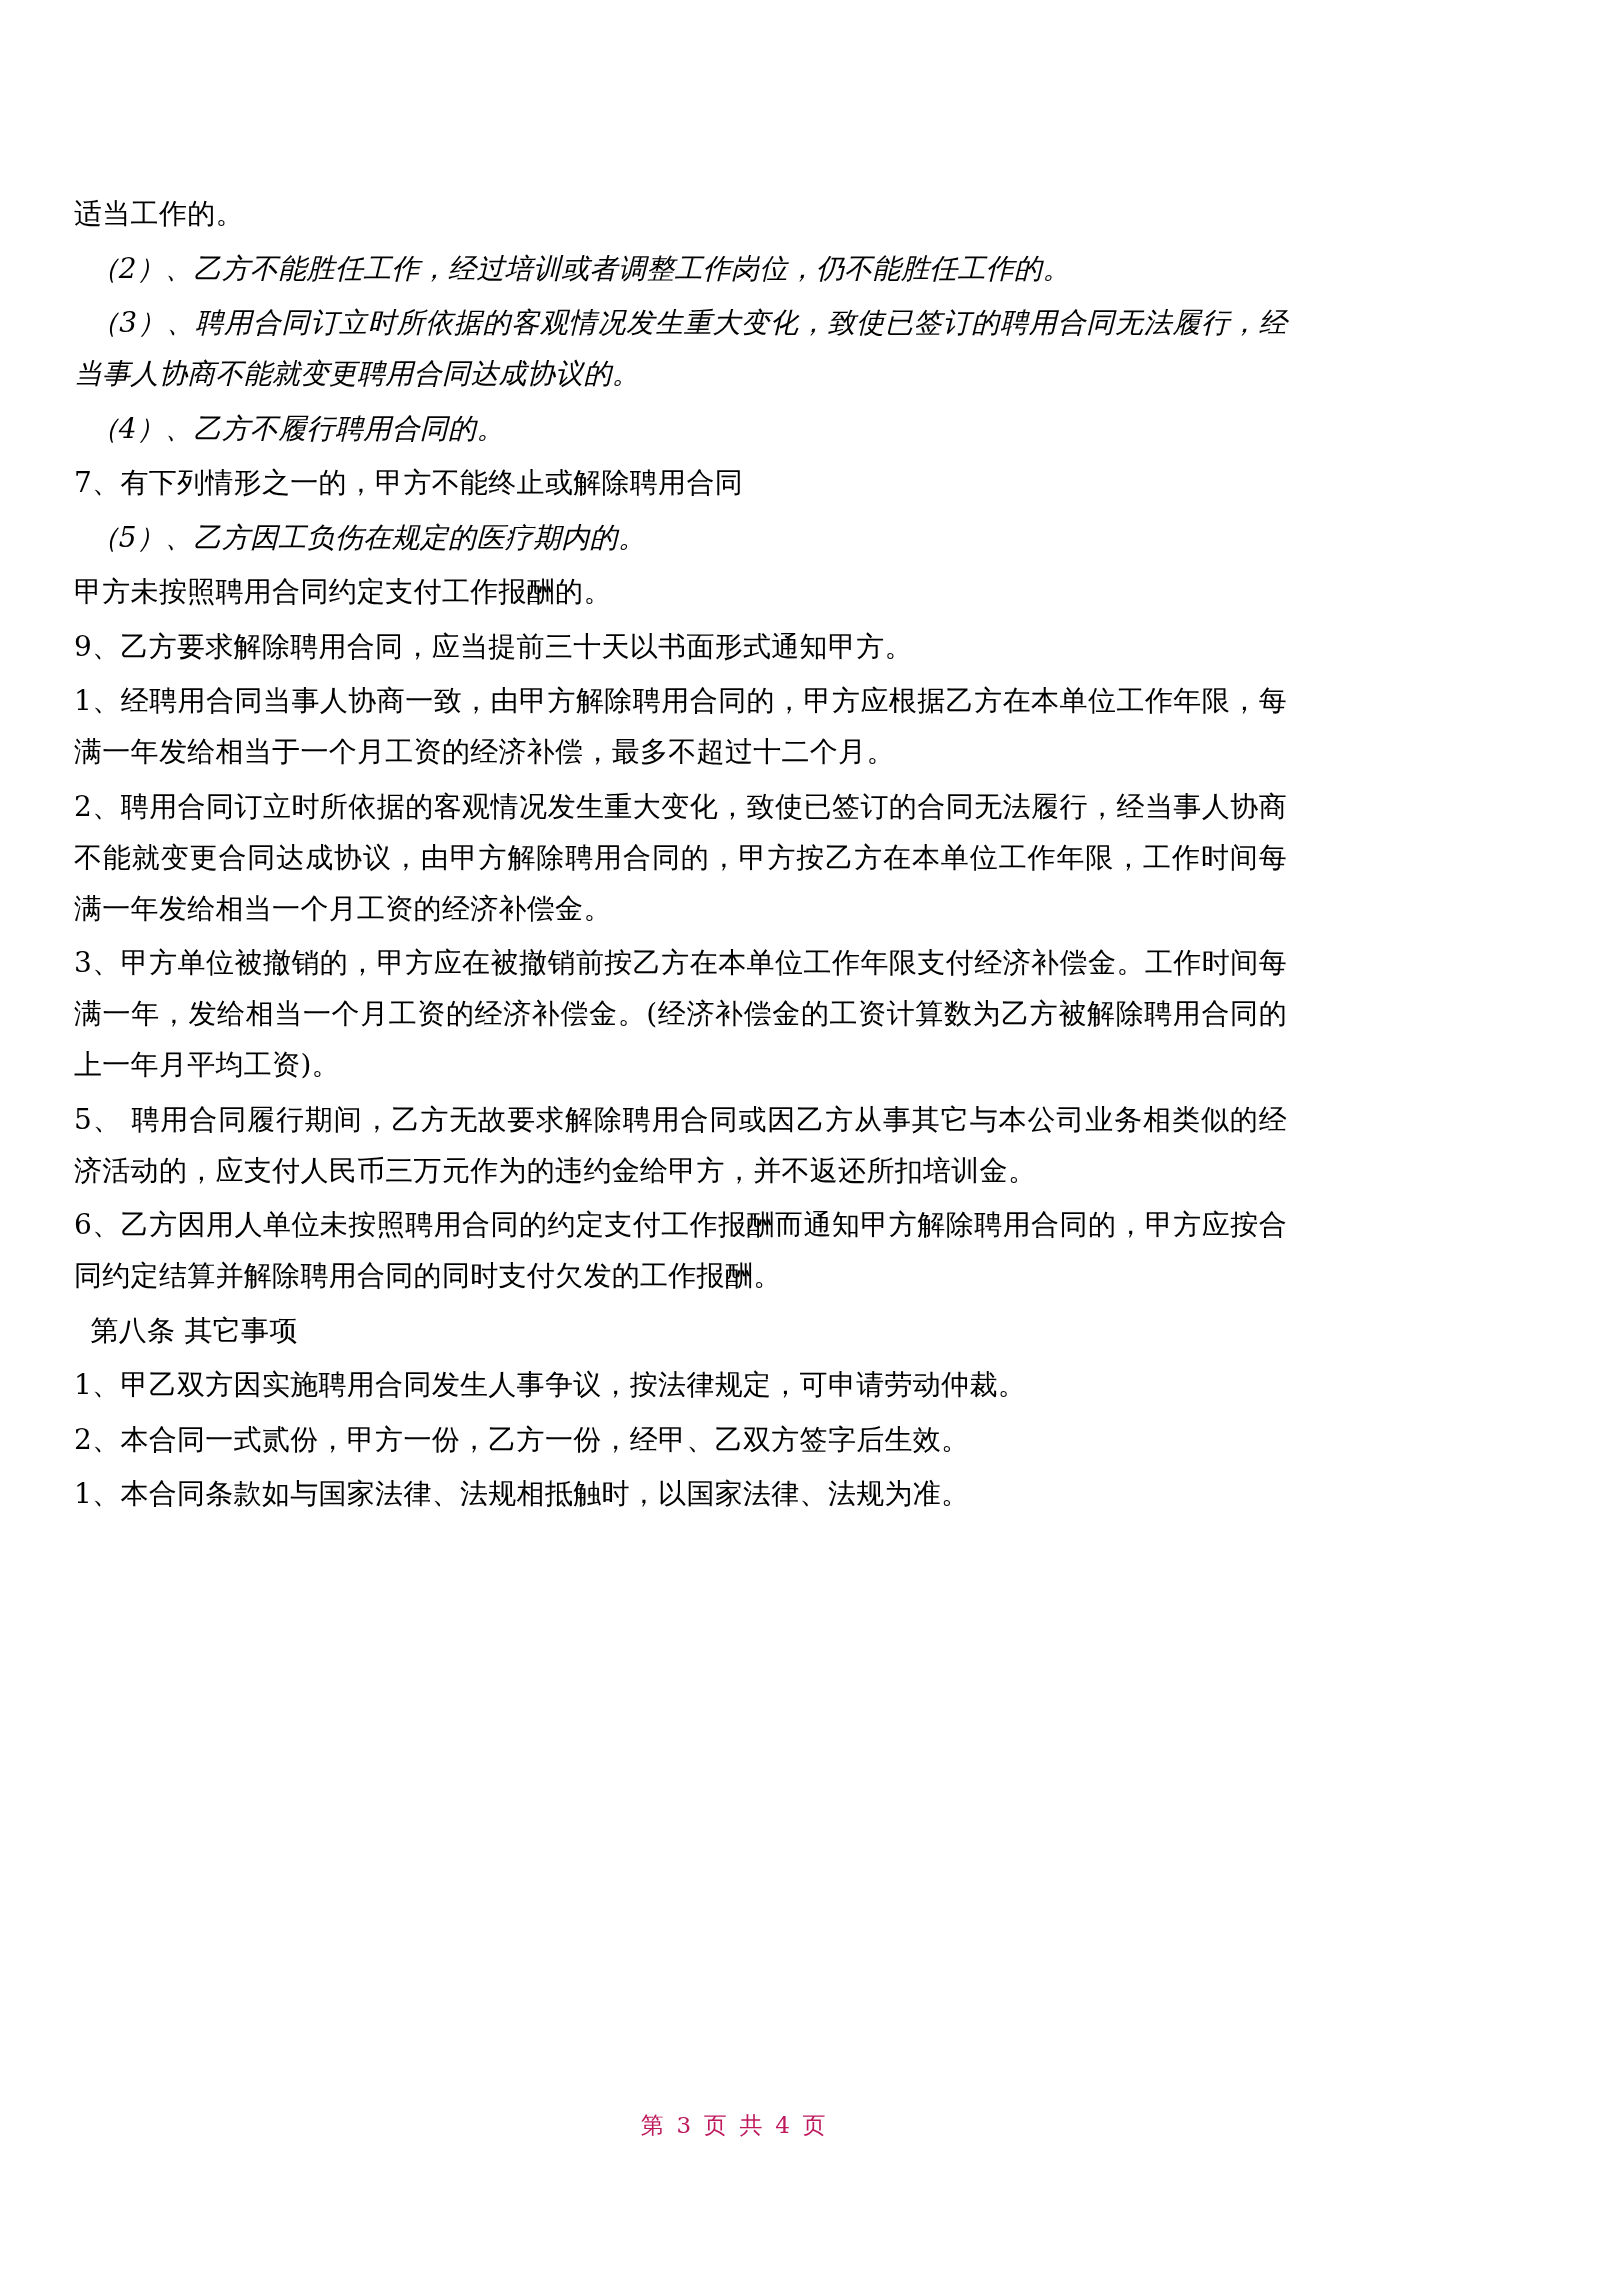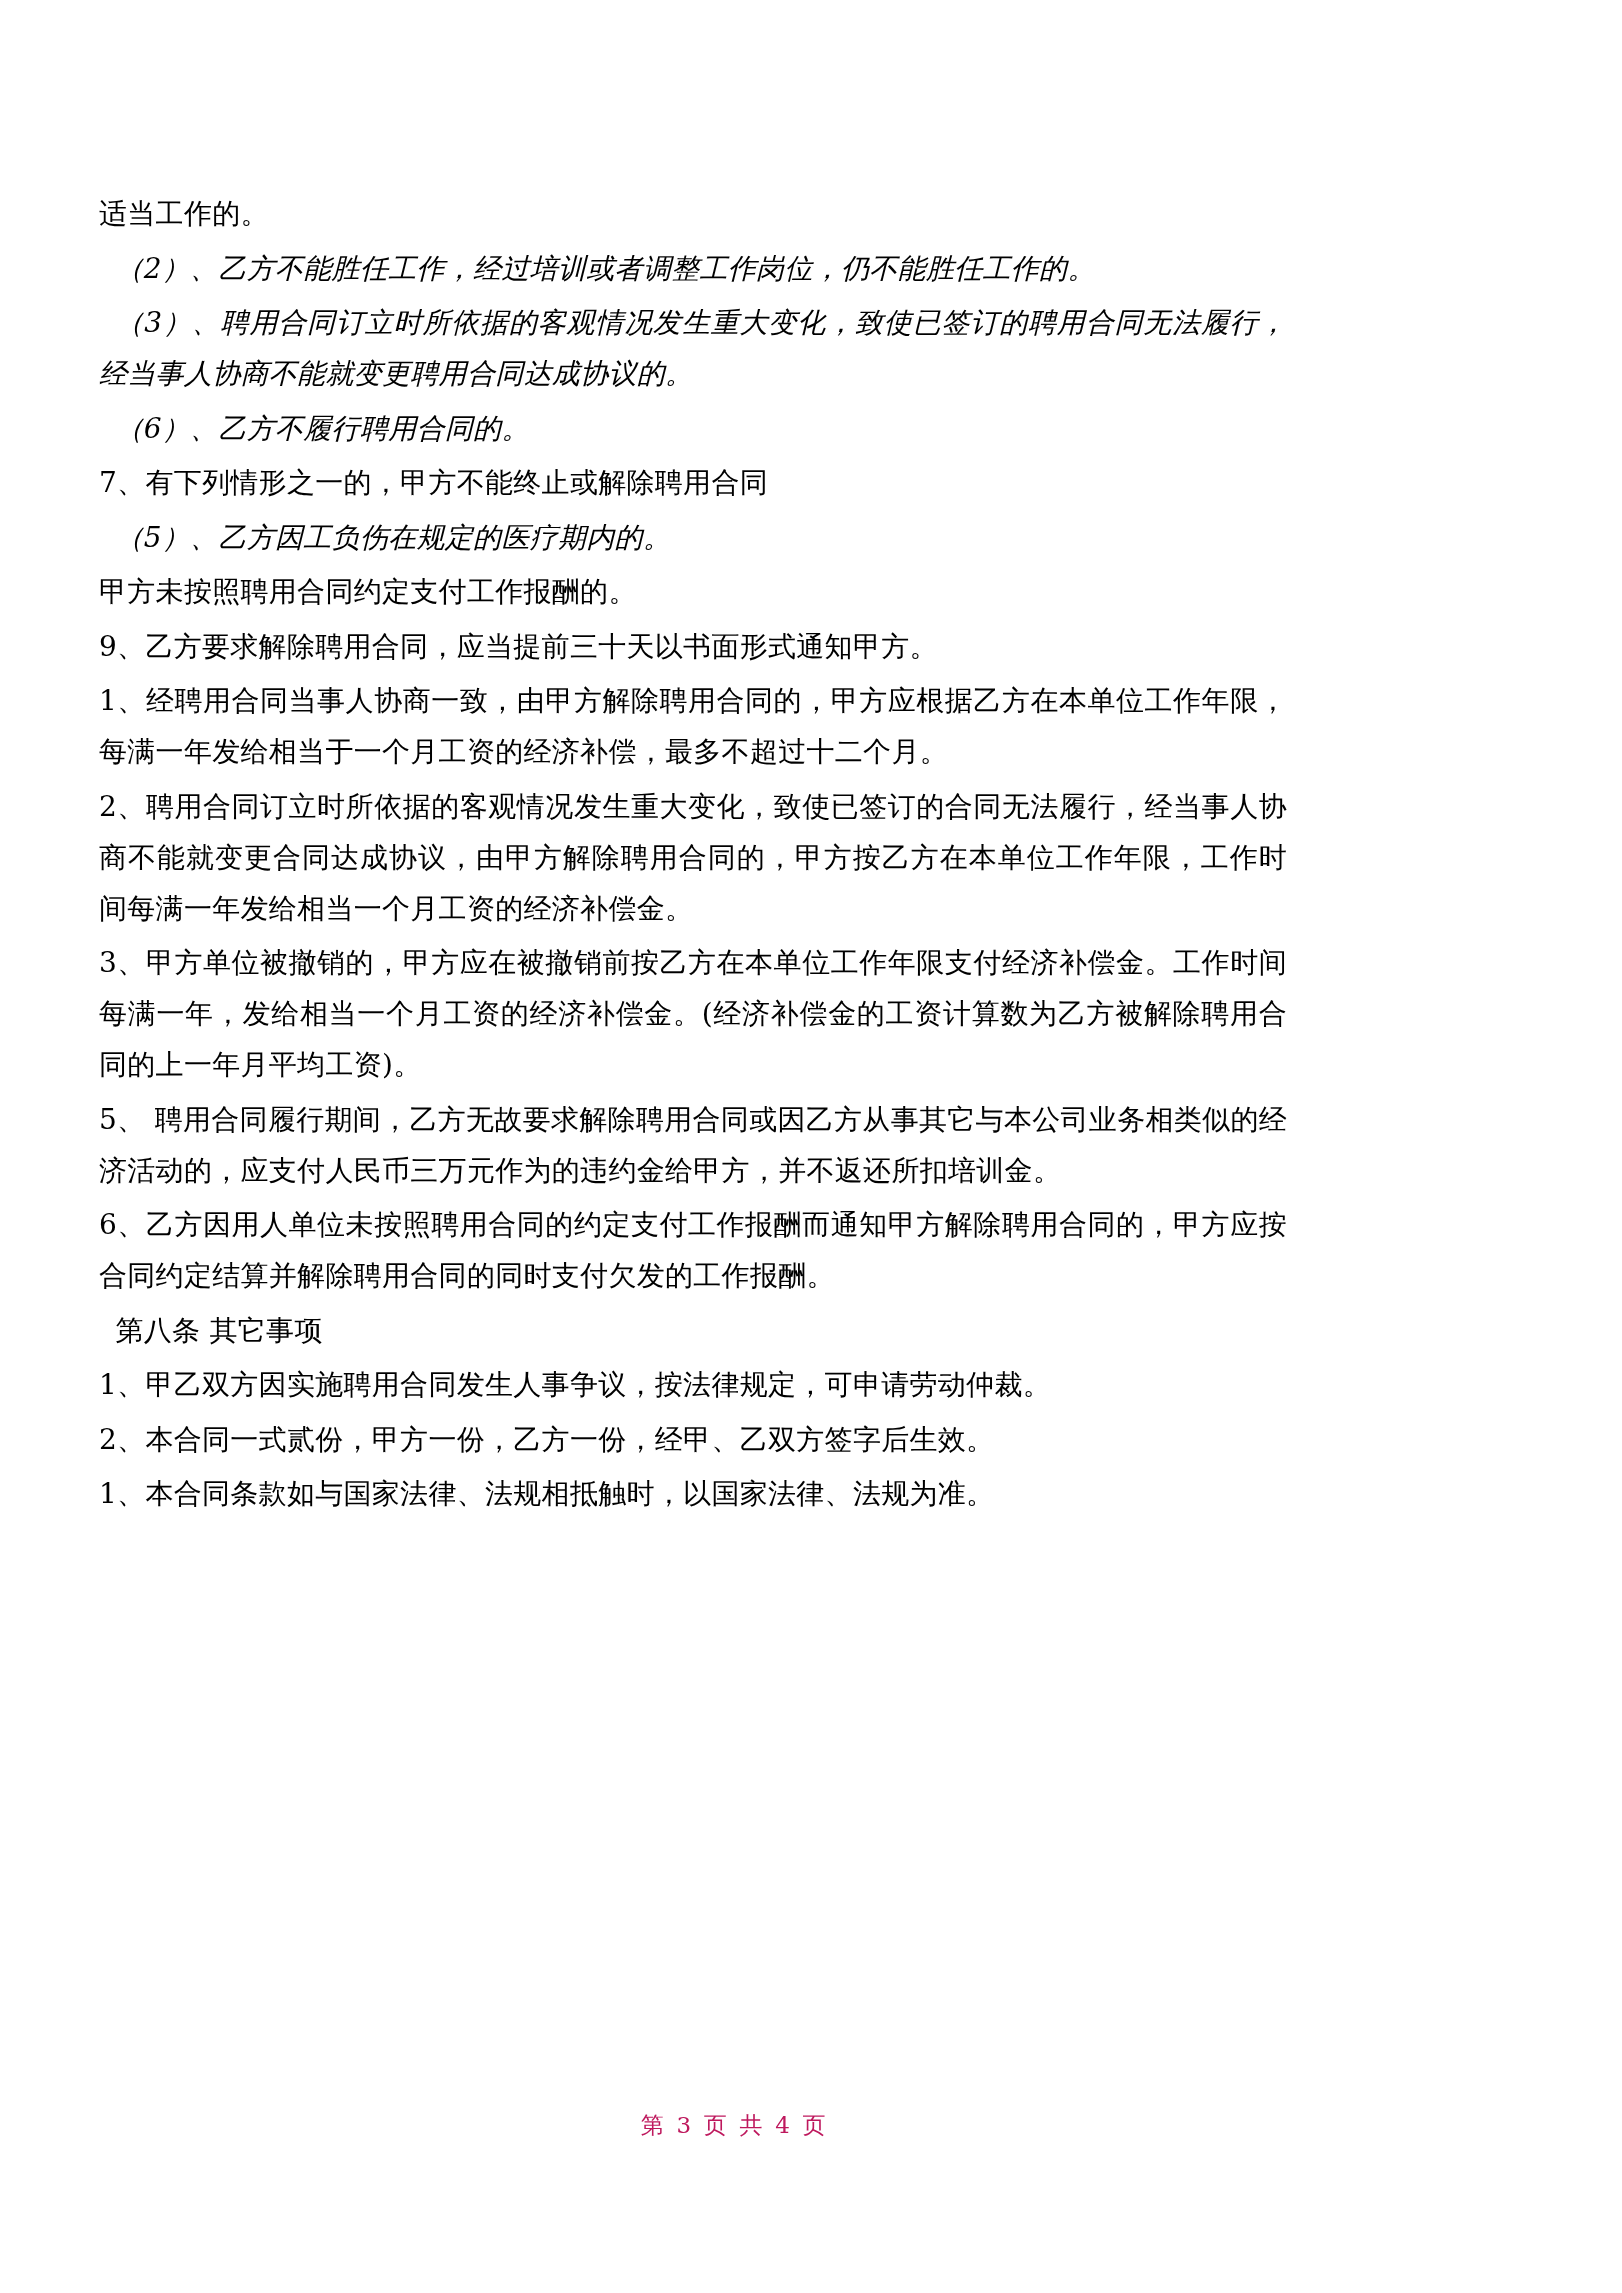--- a/index.html
+++ b/index.html
@@ -6,21 +6,21 @@
     margin: 0;
     padding: 0;
     background: #ffffff;
   }
   .page {
     width: 1469px;
     height: 2294px;
     background: #ffffff;
     position: relative;
     box-sizing: border-box;
-    padding: 189px 182px 0 99px;
+    padding: 189px 182px 0 74px;
     font-family: "DejaVu Serif", "Liberation Serif", serif;
     color: #000000;
   }
   .doc-body {
     font-size: 28px;
     line-height: 1.82;
     text-align: justify;
     letter-spacing: 0.3px;
   }
   .para {
@@ -49,21 +49,21 @@
   }
 </style>
 </head>
 <body>
 
 <div class="page">
   <div class="doc-body">
     <p class="para">适当工作的。</p>
     <p class="para-indent">（2）、乙方不能胜任工作，经过培训或者调整工作岗位，仍不能胜任工作的。</p>
     <p class="para-indent">（3）、聘用合同订立时所依据的客观情况发生重大变化，致使已签订的聘用合同无法履行，经当事人协商不能就变更聘用合同达成协议的。</p>
-    <p class="para-indent">（6）、乙方不履行聘用合同的。</p>
+    <p class="para-indent">（4）、乙方不履行聘用合同的。</p>
     <p class="para">7、有下列情形之一的，甲方不能终止或解除聘用合同</p>
     <p class="para-indent">（5）、乙方因工负伤在规定的医疗期内的。</p>
     <p class="para">甲方未按照聘用合同约定支付工作报酬的。</p>
     <p class="para">9、乙方要求解除聘用合同，应当提前三十天以书面形式通知甲方。</p>
     <p class="para">1、经聘用合同当事人协商一致，由甲方解除聘用合同的，甲方应根据乙方在本单位工作年限，每满一年发给相当于一个月工资的经济补偿，最多不超过十二个月。</p>
     <p class="para">2、聘用合同订立时所依据的客观情况发生重大变化，致使已签订的合同无法履行，经当事人协商不能就变更合同达成协议，由甲方解除聘用合同的，甲方按乙方在本单位工作年限，工作时间每满一年发给相当一个月工资的经济补偿金。</p>
     <p class="para">3、甲方单位被撤销的，甲方应在被撤销前按乙方在本单位工作年限支付经济补偿金。工作时间每满一年，发给相当一个月工资的经济补偿金。(经济补偿金的工资计算数为乙方被解除聘用合同的上一年月平均工资)。</p>
     <p class="para">5、 聘用合同履行期间，乙方无故要求解除聘用合同或因乙方从事其它与本公司业务相类似的经济活动的，应支付人民币三万元作为的违约金给甲方，并不返还所扣培训金。</p>
     <p class="para">6、乙方因用人单位未按照聘用合同的约定支付工作报酬而通知甲方解除聘用合同的，甲方应按合同约定结算并解除聘用合同的同时支付欠发的工作报酬。</p>
     <p class="para-heading">第八条 其它事项</p>

